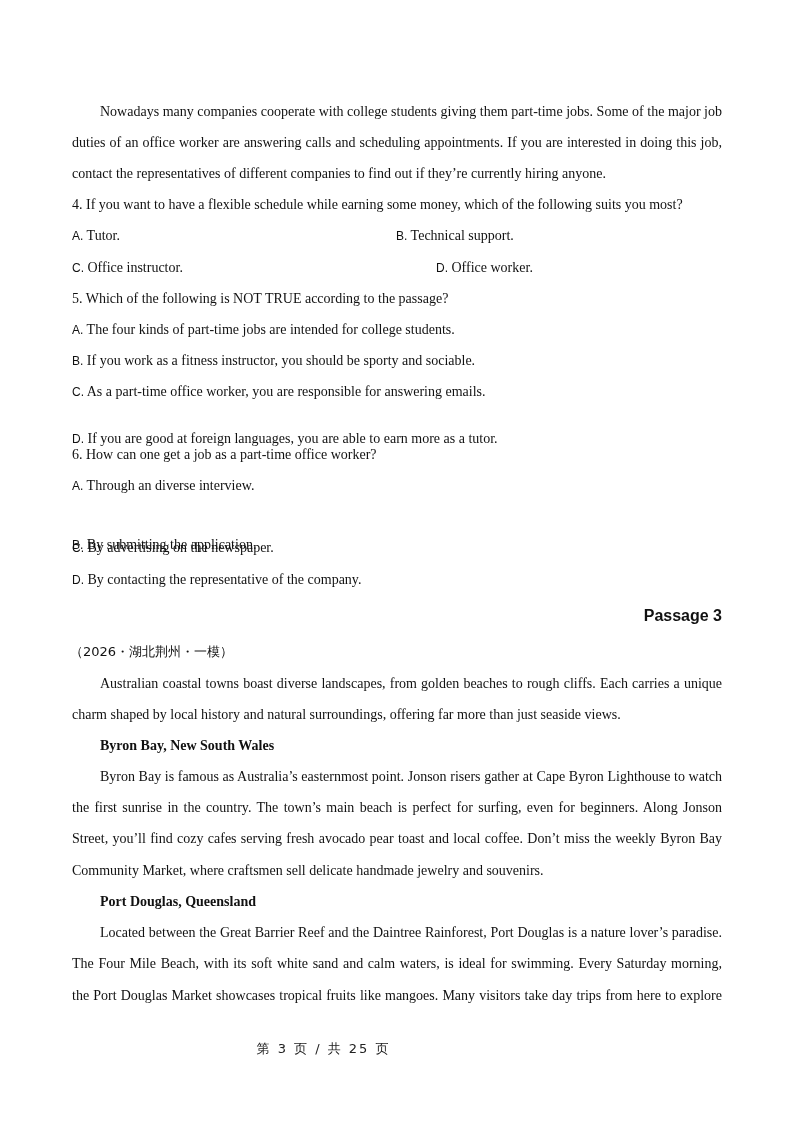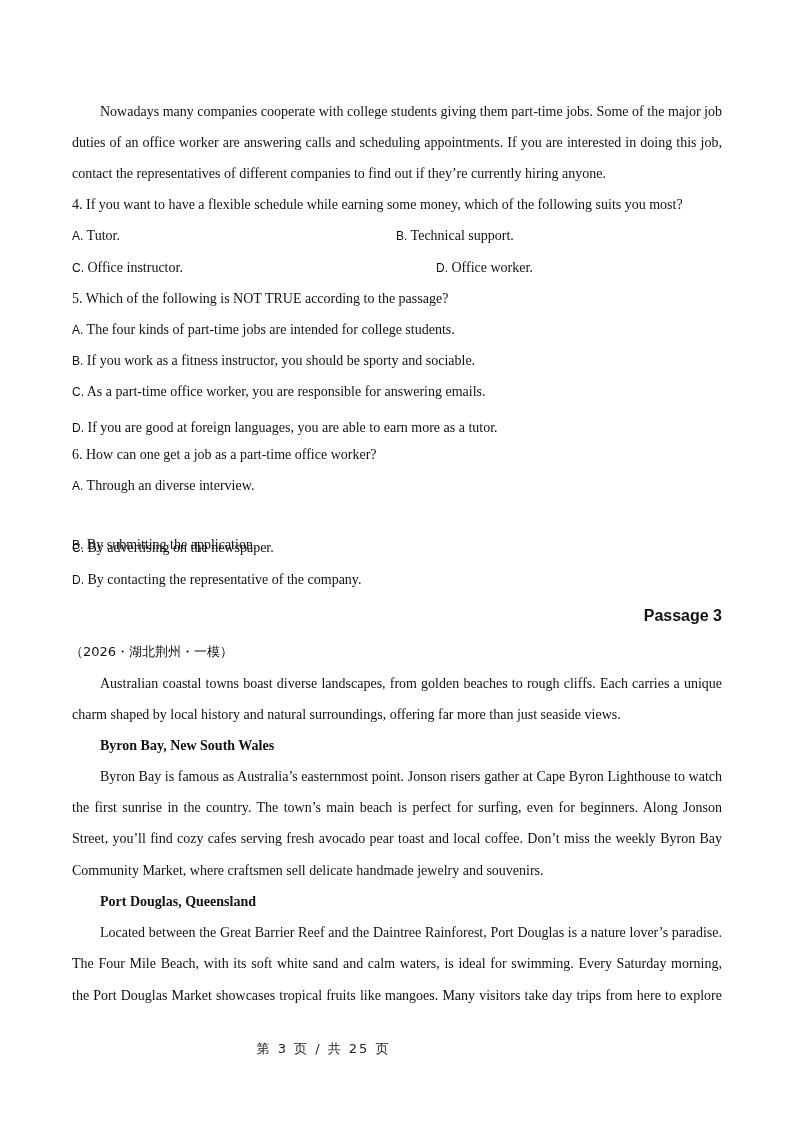--- a/index.html
+++ b/index.html
@@ -93,21 +93,21 @@
   <div class="line" style="top:290px;">5. Which of the following is NOT TRUE according to the passage?</div>
   <div class="line" style="top:321px;">
     <span class="opt-label">A.</span><span> The four kinds of part-time jobs are intended for college students.</span>
   </div>
   <div class="line" style="top:352px;">
     <span class="opt-label">B.</span><span> If you work as a fitness instructor, you should be sporty and sociable.</span>
   </div>
   <div class="line" style="top:383px;">
     <span class="opt-label">C.</span><span> As a part-time office worker, you are responsible for answering emails.</span>
   </div>
-  <div class="line" style="top:419px;">
+  <div class="line" style="top:430px;">
     <span class="opt-label">D.</span><span> If you are good at foreign languages, you are able to earn more as a tutor.</span>
   </div>
 
   <div class="line" style="top:446px;">6. How can one get a job as a part-time office worker?</div>
   <div class="line" style="top:477px;">
     <span class="opt-label">A.</span><span> Through an diverse interview.</span>
   </div>
   <div class="line" style="top:536px;">
     <span class="opt-label">B.</span><span> By submitting the application.</span>
   </div>

